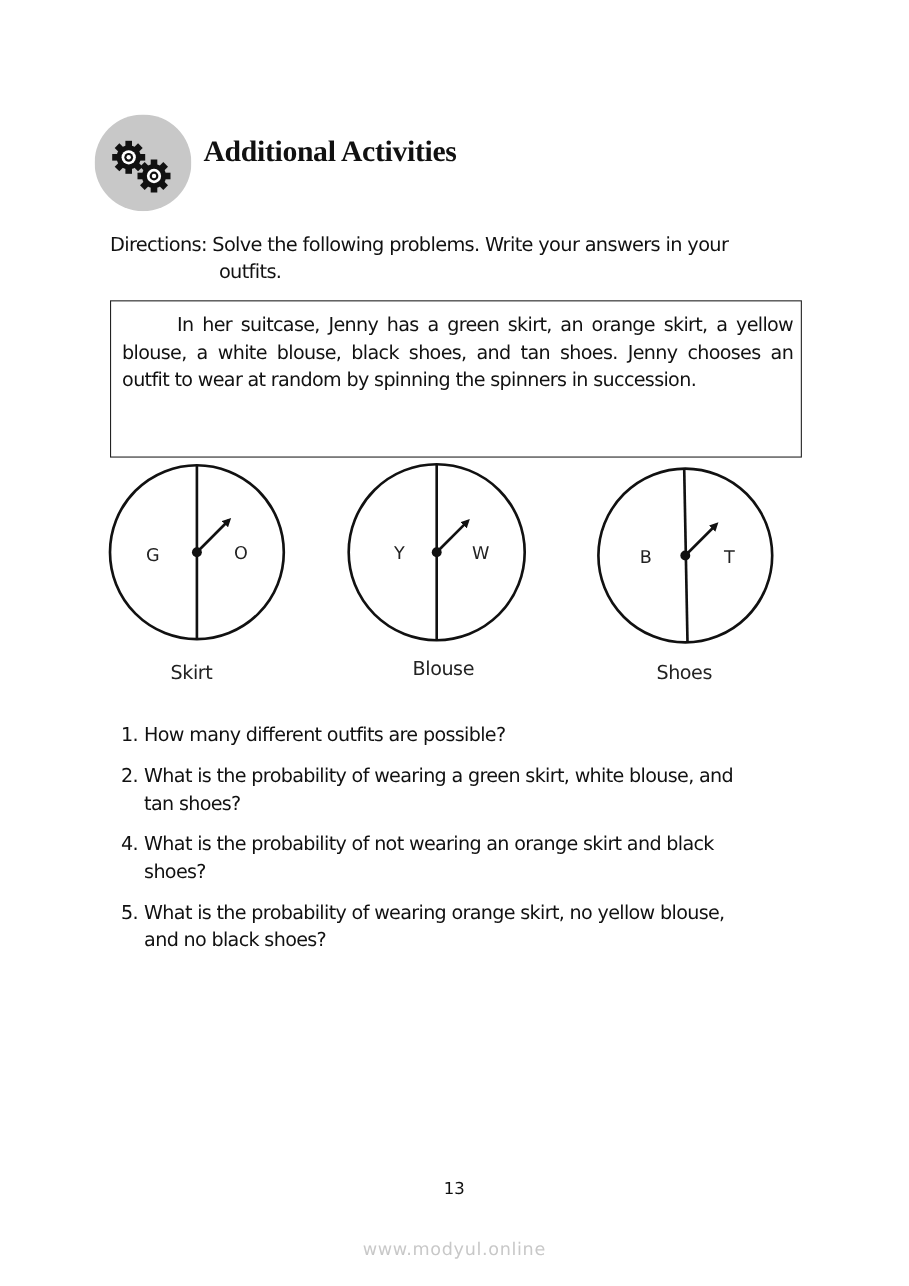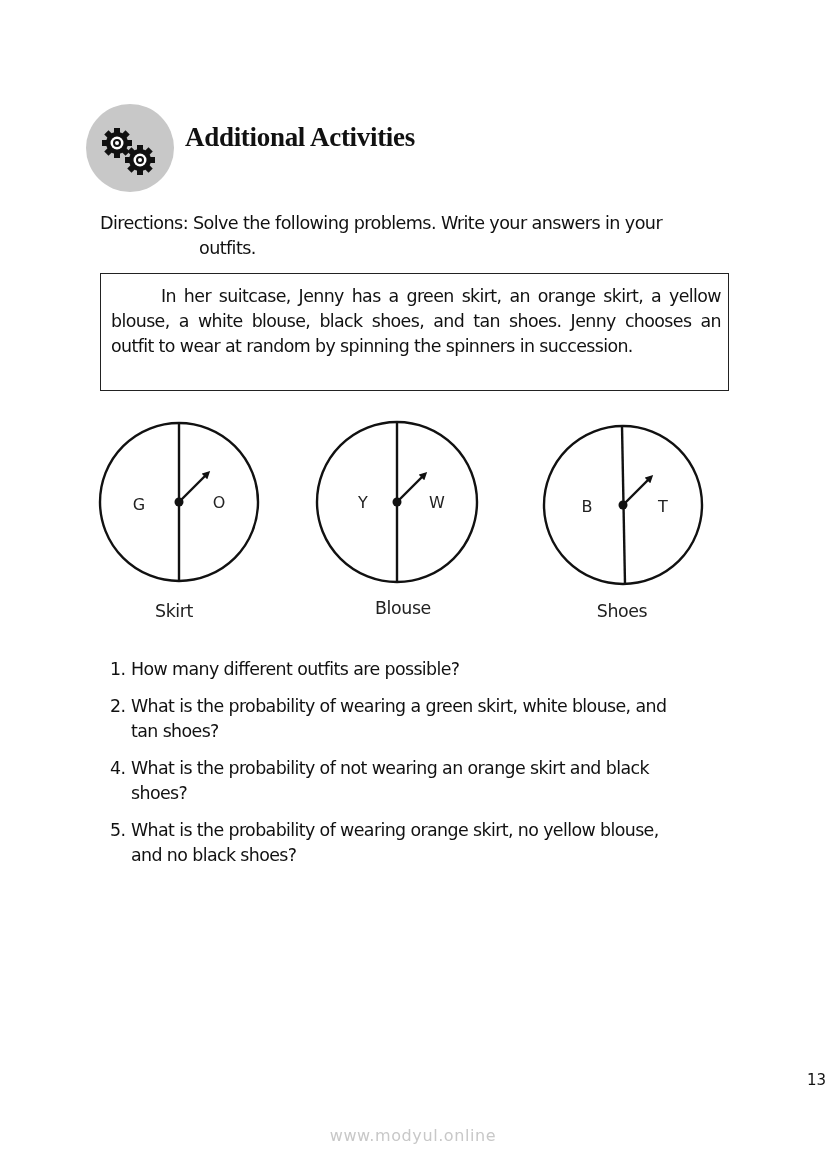--- a/index.html
+++ b/index.html
@@ -6,31 +6,31 @@
   body { width:826px; height:1169px; position:relative; overflow:hidden;
          font-family:"DejaVu Sans", sans-serif; color:#111; }
   .abs { position:absolute; }
   #header-icon { left:86px; top:104px; width:88px; height:88px; }
   #title { left:185px; top:122px; font-family:Liberation Serif, serif; font-weight:bold;
            font-size:27px; letter-spacing:-0.3px; color:#111; }
   #directions { left:100px; top:211px; width:650px; font-size:17.6px; line-height:25px;
                 font-family:"DejaVu Sans", sans-serif; letter-spacing:-0.6px; }
   #directions .lead { }
   #directions .cont { display:block; padding-left:99px; }
-  #problem-box { left:100px; top:273px; width:629px; height:118px; border:1.4px solid #222; box-sizing:border-box; }
+  #problem-box { left:100px; top:273px; width:629px; height:143px; border:1.4px solid #222; box-sizing:border-box; }
   #problem-text { position:absolute; left:10px; top:10px; width:610px; font-size:17.4px; line-height:25px;
                   text-align:justify; text-indent:50px; letter-spacing:-0.6px; }
   #spinners { left:0; top:0; width:826px; height:660px; }
   .spin-label { font-family:"DejaVu Sans", sans-serif; font-size:16px; fill:#222; }
   .cap { font-size:17.4px; letter-spacing:-0.4px; }
   #questions { left:110px; top:657px; width:650px; }
   .q { font-size:17.4px; line-height:25px; letter-spacing:-0.6px; margin-bottom:12px; }
   .q .num { display:inline-block; width:21px; }
   .q .cont { display:block; padding-left:21px; }
-  #page-number { left:0; width:826px; top:1071px; text-align:right; font-size:15px; color:#111;
+  #page-number { left:0; width:826px; top:1071px; text-align:center; font-size:15px; color:#111;
                  font-family:"DejaVu Sans", sans-serif; }
   #watermark { left:0; width:826px; top:1126px; text-align:center; font-size:16px; color:#c8c8c8;
                letter-spacing:0.6px; font-family:"DejaVu Sans", sans-serif; }
 </style>
 </head>
 <body>
 
 <div id="header-icon" class="abs">
   <svg width="88" height="88" viewBox="0 0 88 88">
     <circle cx="44" cy="44" r="44" fill="#c8c8c8"></circle>

